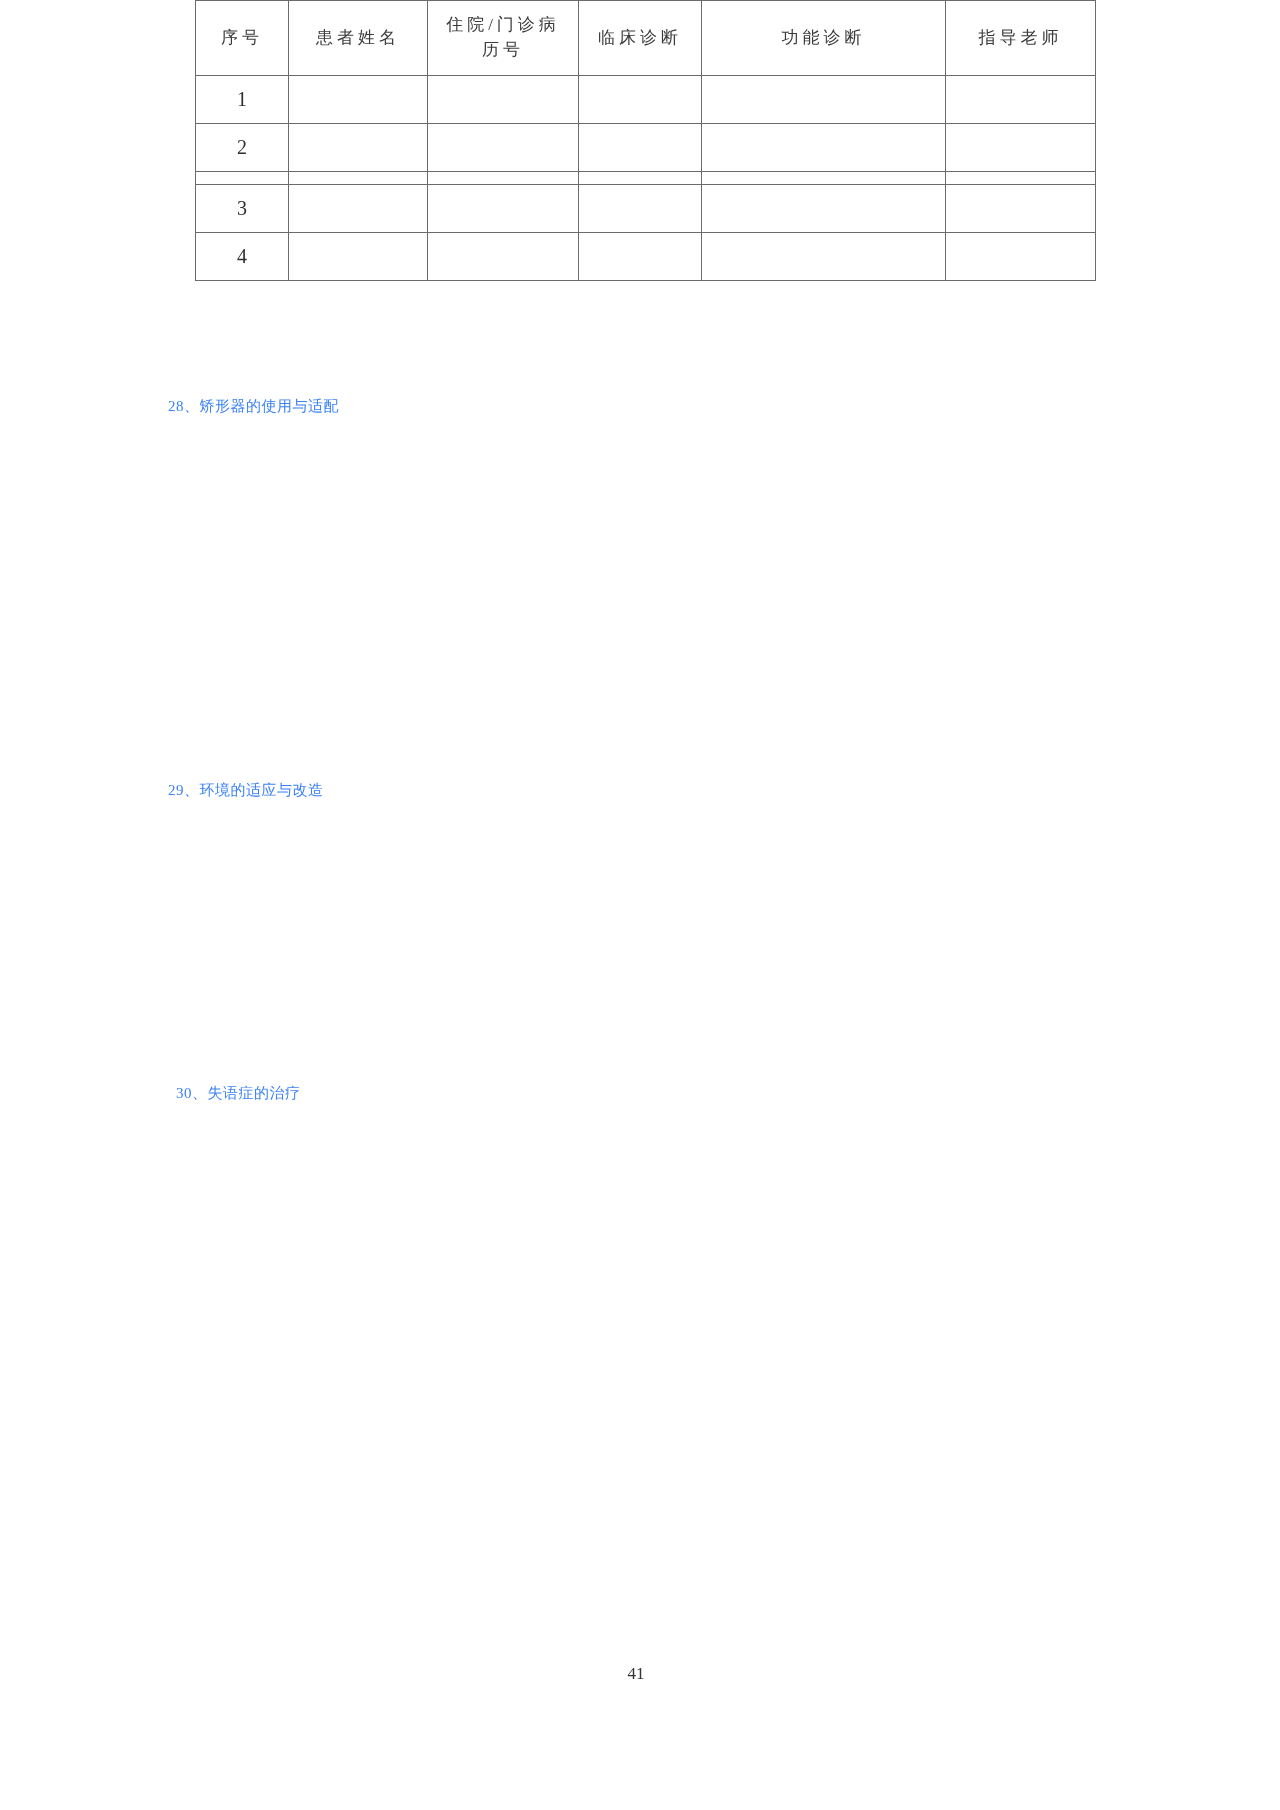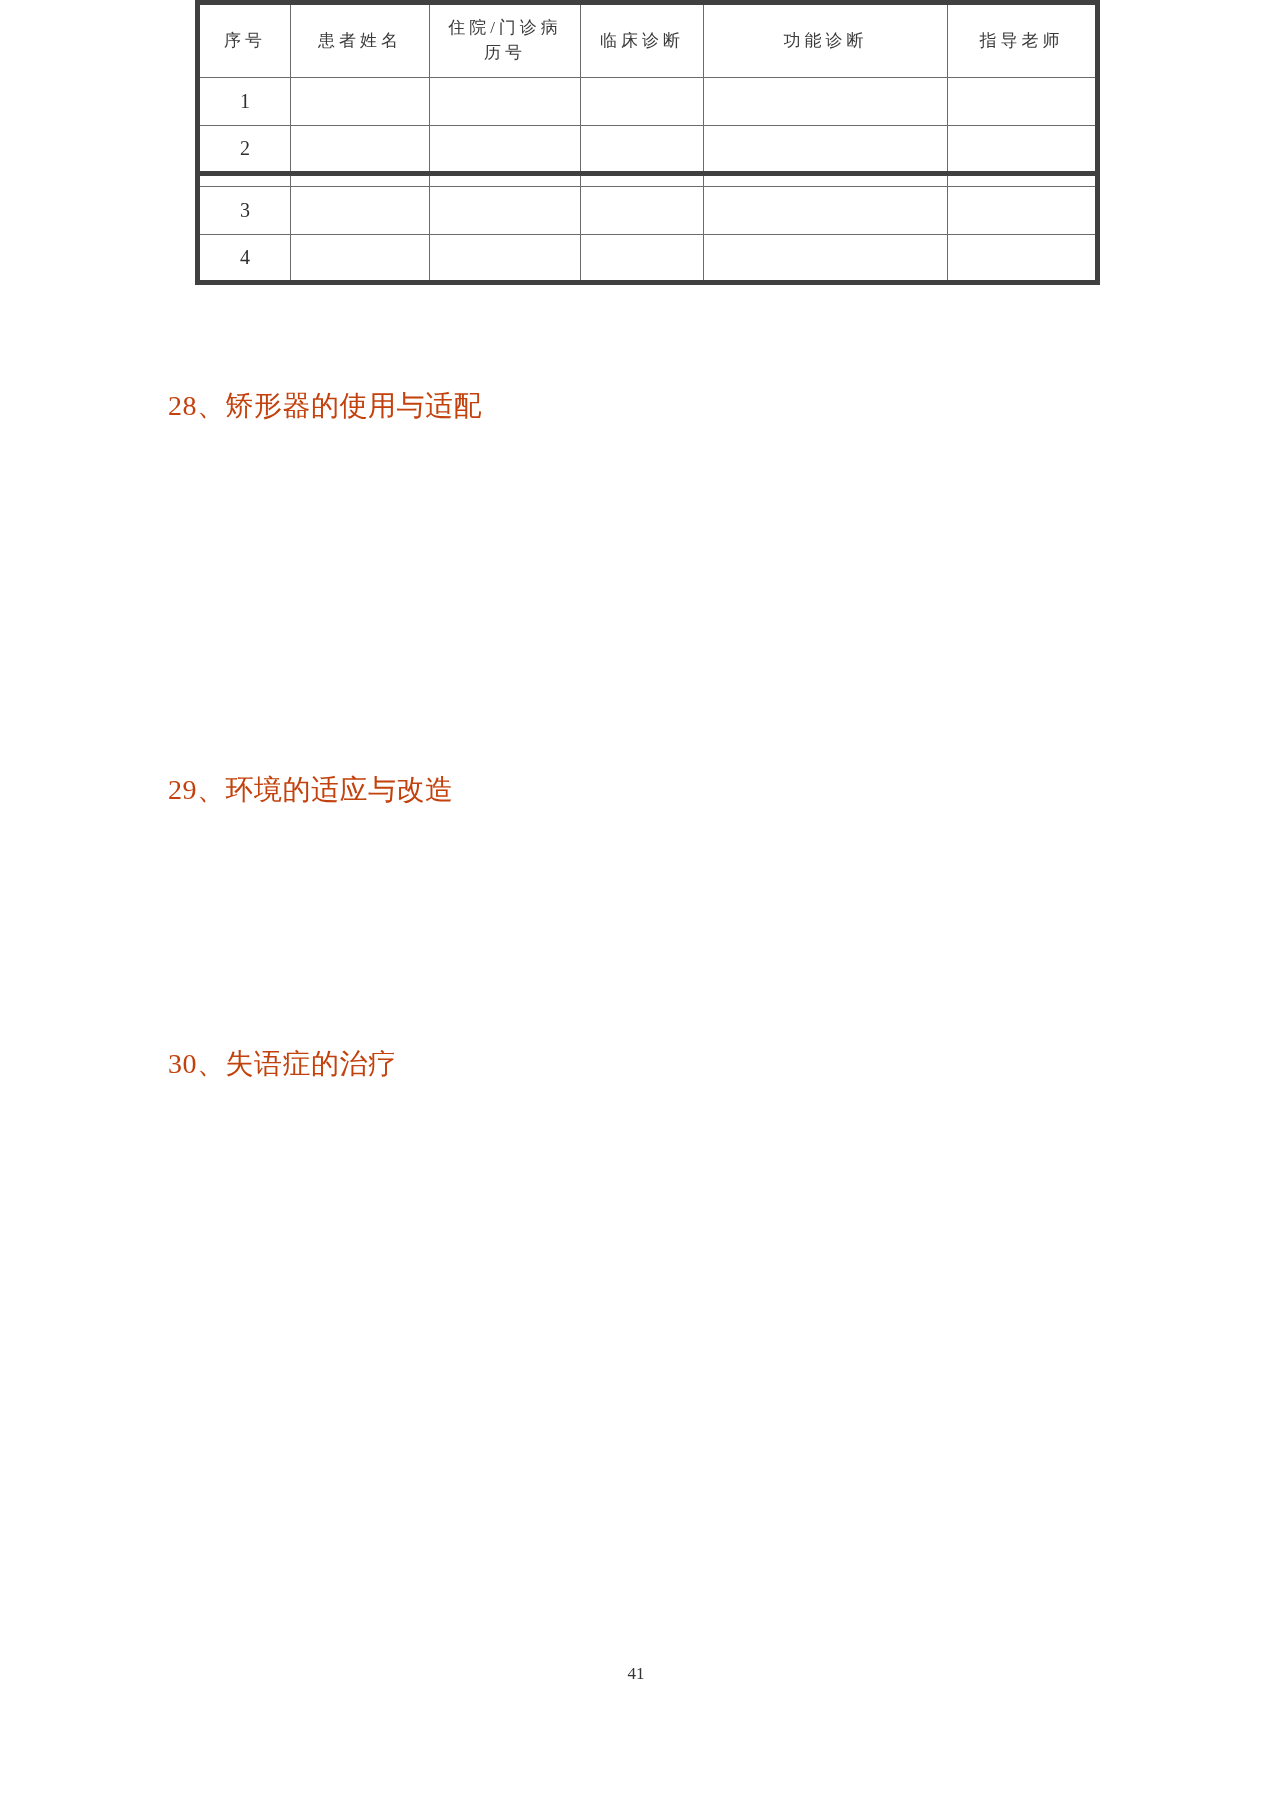--- a/index.html
+++ b/index.html
@@ -9,34 +9,34 @@
     background:#ffffff;
     font-family:"Liberation Serif","DejaVu Serif",serif;
     color:#2a2a2a;
     overflow:hidden;
   }
   .page{position:absolute;inset:0;background:#ffffff;}
 
   .sec-title{
     position:absolute;
     left:168px;
-    font-size:28px;
+    font-size:15px;
     line-height:30px;
     letter-spacing:0.5px;
     white-space:nowrap;
-    color:#c2410c;
+    color:#3b82f6;
   }
 
   .tbl{
     position:absolute;
     left:195px;
     width:900px;
     border-collapse:collapse;
     table-layout:fixed;
-    border:5px solid #404040;
+    border:1px solid #404040;
   }
   .tbl th,.tbl td{
     border:1px solid #6b6b6b;
     padding:0;
     text-align:center;
     vertical-align:middle;
     font-weight:normal;
     background:#ffffff;
   }
   .tbl th{
@@ -67,21 +67,21 @@
   #tblwrap-3{top:1120px;}
   #tbl-3 thead tr{height:88px;}
   #tbl-3 tbody tr{height:48px;}
 
   #tblwrap-4{top:1477px;}
   #tbl-4 thead tr{height:75px;}
   #tbl-4 tbody tr{height:48px;}
 
   #title-1{top:391px;}
   #title-2{top:775px;text-align:right;}
-  #title-3{top:1049px;}
+  #title-3{top:1078px;margin-left:8px;}
   #title-4{top:1436px;}
 
   .page-number{
     position:absolute;
     top:1664px;
     left:0;
     width:1272px;
     text-align:center;
     font-size:17px;
     color:#333333;

